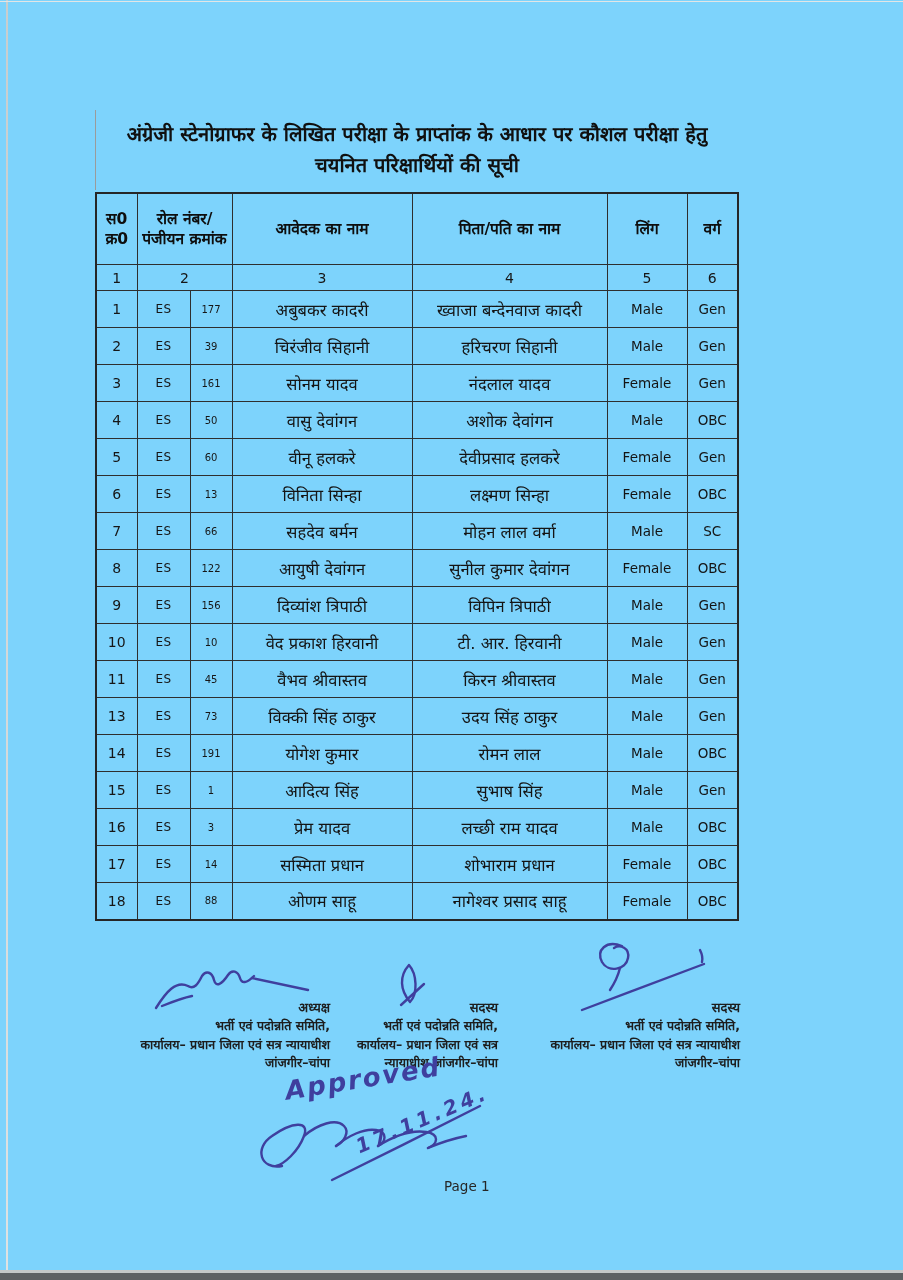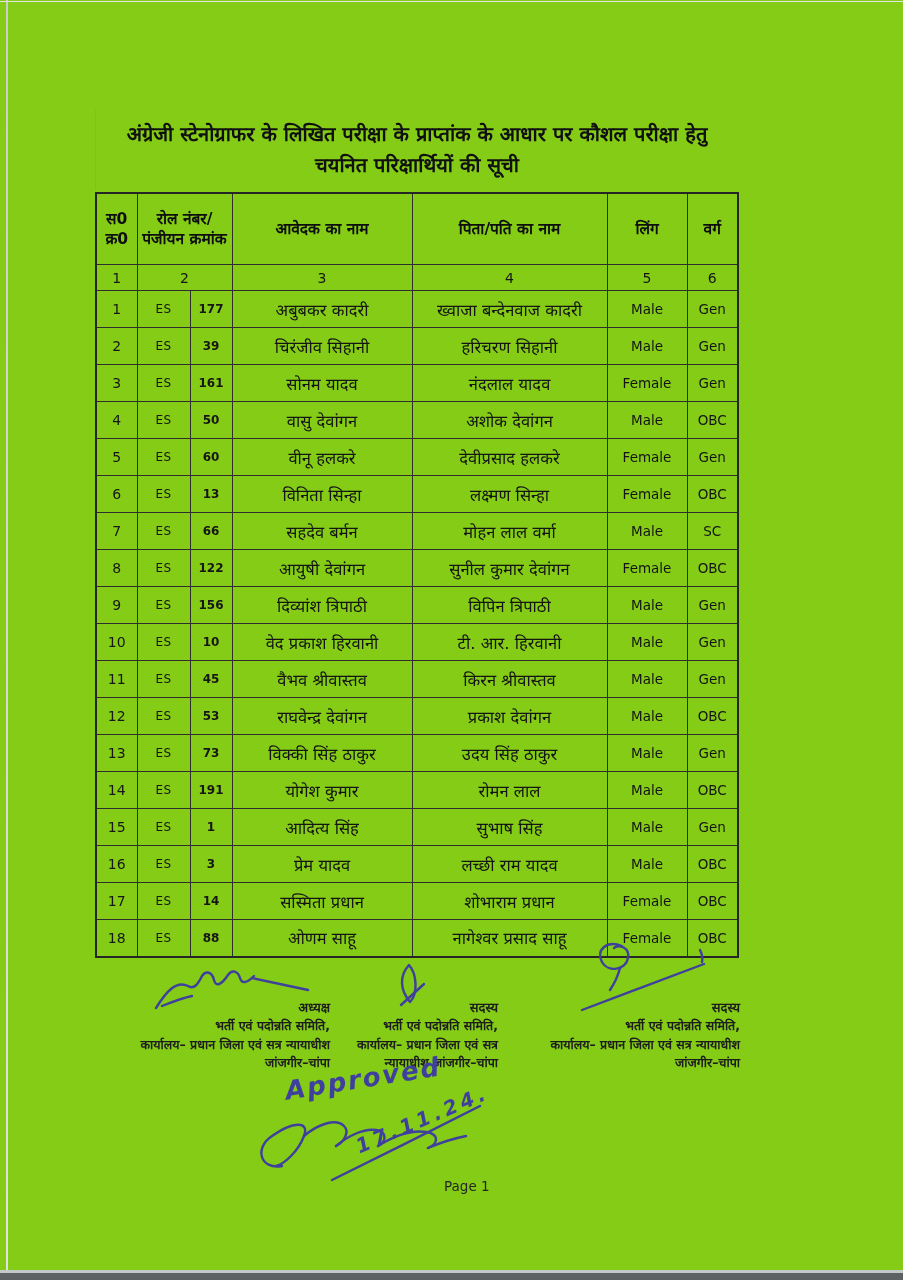--- a/index.html
+++ b/index.html
@@ -1,18 +1,18 @@
 <!DOCTYPE html>
 <html><head>
 <meta charset="utf-8">
 <style>
   html,body{margin:0;padding:0;background:#e9e9e9;}
   .page{
     position:relative;width:903px;height:1280px;margin:0 auto;
-    background:#84cc16;overflow:hidden;
+    background:#7dd3fc;overflow:hidden;
     font-family:"DejaVu Sans","Liberation Sans",sans-serif;color:#161616;
   }
   .edge-left{position:absolute;left:6px;top:0;width:2px;height:100%;
     background:linear-gradient(to bottom,#c9cdcd,#dfe2e2);}
   .edge-top{position:absolute;left:0;top:1px;width:100%;height:1px;background:#e3e5e5;}
   .edge-bottom{position:absolute;left:0;bottom:0;width:100%;height:7px;background:#5d6163;}
   .edge-bottom-soft{position:absolute;left:0;bottom:7px;width:100%;height:3px;background:#c4c8c8;}
 
   .title-block{
     position:absolute;left:95px;top:110px;width:642px;height:80px;
@@ -32,21 +32,21 @@
   .doc-table th,.doc-table td{
     border:1.6px solid #2e2e2e;padding:0 2px;text-align:center;vertical-align:middle;
     overflow:hidden;
   }
   .doc-table thead th{font-size:15.5px;font-weight:bold;line-height:1.3;height:70px;color:#0e0e0e;}
   tr.num-row td{height:25px;font-size:14px;}
   tr.data-row{height:37px;}
   td.dev{font-size:16.5px;color:#141414;}
   td.lat{font-size:13.5px;color:#141414;}
   td.es{font-size:12px;letter-spacing:.5px;}
-  td.roll{font-size:12px;font-weight:bold;}
+  td.roll{font-size:10px;}
   td.sl{font-size:14px;}
 
   .sig-block{
     position:absolute;text-align:right;font-size:12.5px;font-weight:600;
     line-height:1.48;color:#1d1d1d;
   }
   .sig-role{font-size:13px;}
 
   .ink{position:absolute;pointer-events:none;}
   .ink path{fill:none;stroke:#3f3f9e;stroke-width:2.4;stroke-linecap:round;stroke-linejoin:round;}
@@ -191,29 +191,20 @@
         <tr class="data-row">
           <td class="sl">11</td>
           <td class="es">ES</td>
           <td class="roll">45</td>
           <td class="dev">वैभव श्रीवास्तव</td>
           <td class="dev">किरन श्रीवास्तव</td>
           <td class="lat">Male</td>
           <td class="lat">Gen</td>
         </tr>
         <tr class="data-row">
-          <td class="sl">12</td>
-          <td class="es">ES</td>
-          <td class="roll">53</td>
-          <td class="dev">राघवेन्द्र देवांगन</td>
-          <td class="dev">प्रकाश देवांगन</td>
-          <td class="lat">Male</td>
-          <td class="lat">OBC</td>
-        </tr>
-        <tr class="data-row">
           <td class="sl">13</td>
           <td class="es">ES</td>
           <td class="roll">73</td>
           <td class="dev">विक्की सिंह ठाकुर</td>
           <td class="dev">उदय सिंह ठाकुर</td>
           <td class="lat">Male</td>
           <td class="lat">Gen</td>
         </tr>
         <tr class="data-row">
           <td class="sl">14</td>

